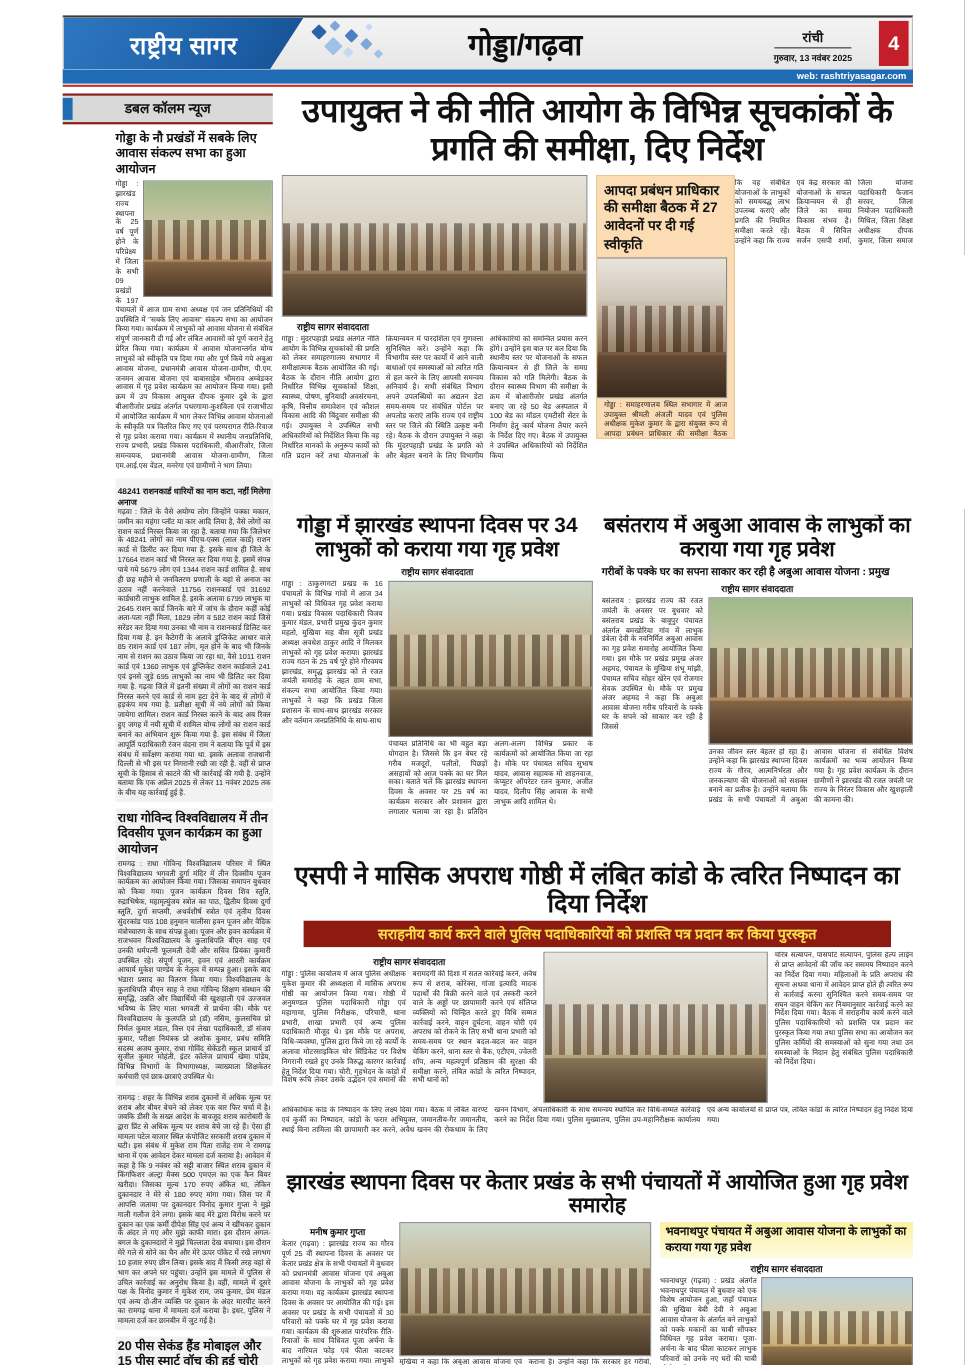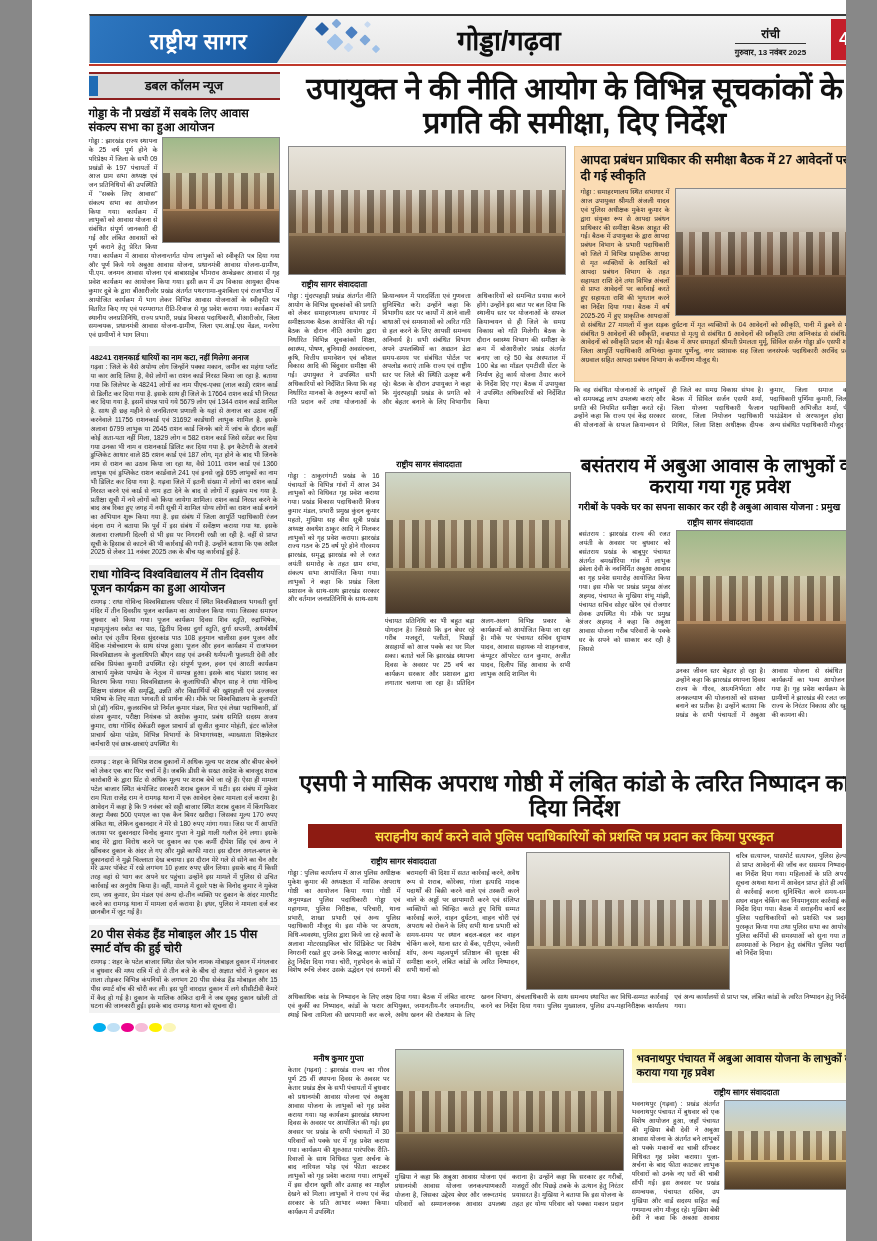--- a/index.html
+++ b/index.html
@@ -1,16 +1,16 @@
 <!DOCTYPE html>
 <html><head>
 <meta charset="utf-8">
 <style>
   html,body{margin:0;padding:0;background:#888;}
-  .page{width:814px;height:1241px;background:#fff;position:relative;margin:0 auto;
+  .page{width:877px;height:1241px;background:#fff;position:relative;margin:0 auto;
         font-family:"Liberation Sans",sans-serif;color:#111;overflow:hidden;}
   .content{position:absolute;left:57px;top:14px;width:773px;}
 
   
   .masthead{height:47px;display:flex;align-items:stretch;background:linear-gradient(180deg,#f4f4f4,#e6e6e6);
             border-top:2px solid #3a3a3a;border-left:1px solid #bbb;border-right:1px solid #bbb;position:relative;}
   .mast-left{width:218px;background:linear-gradient(120deg,#2e77c0 0%,#1c5ea6 70%,#174f8e 100%);
              clip-path:polygon(0 0,100% 0,86% 100%,0 100%);display:flex;align-items:center;justify-content:center;
              color:#fff;font-size:22px;font-weight:800;letter-spacing:.5px;}
   .mast-deco{position:absolute;left:225px;top:4px;width:100px;height:40px;}
@@ -27,21 +27,21 @@
 
   
   .body-grid{display:flex;gap:8px;margin-top:6px;}
   .leftcol{width:191px;flex:none;}
   .maincol{flex:1;min-width:0;}
 
   
   .section-label{position:relative;background:#d9d9d9;border-top:2px solid #8d2020;border-bottom:2px solid #8d2020;
                  text-align:center;font-weight:800;font-size:12.5px;padding:3px 0 4px;}
   .section-label::before{content:"";position:absolute;left:0;top:2px;bottom:2px;width:9px;background:#1f6cb5;}
-  .la{margin-top:6px;}
+  .la{margin-top:6px;margin-left:48px;}
   .la h3{font-size:11.5px;line-height:1.22;font-weight:800;margin:0 0 3px;}
   .kick{font-size:7.5px;font-weight:700;margin:4px 0 1px;}
   .bd{font-size:6.6px;line-height:1.34;text-align:justify;color:#222;}
   .graybg{background:#f2f2f2;padding:2px 2px;}
   .la .ph-float{float:right;width:116px;height:104px;margin:0 0 3px 4px;}
 
   
   .photo{position:relative;border:1px solid #8a8a8a;overflow:hidden;background:#cbbfa8;}
   .photo::before{content:"";position:absolute;left:0;right:0;top:34%;height:34%;
      background:repeating-linear-gradient(90deg,rgba(60,45,30,.55) 0 7px,rgba(200,190,170,.25) 7px 13px,rgba(90,60,40,.5) 13px 19px,rgba(230,225,210,.3) 19px 26px);}
@@ -55,21 +55,21 @@
 
   
   .headline1{font-size:30px;font-weight:800;text-align:center;line-height:1.13;margin:0 0 6px;letter-spacing:-.3px;}
   .lead-row{display:flex;gap:8px;height:305px;overflow:hidden;}
   .lead-left{width:278px;flex:none;}
   .lead-photo{height:127px;}
   .byline{font-size:8px;font-weight:800;text-align:center;margin:3px 0;}
   .cols3{column-count:3;column-gap:6px;}
   .cols2{column-count:2;column-gap:6px;}
   .lead-text{height:158px;overflow:hidden;}
-  .lead-right{width:288px;flex:none;display:flex;flex-direction:column;}
+  .lead-right{width:288px;flex:none;display:flex;}
   .peach{background:#fbdcb4;border:1px solid #e8c592;padding:5px 6px;height:228px;overflow:hidden;}
   .peach h2{font-size:12.5px;line-height:1.3;margin:0 0 4px;font-weight:800;}
   .peach .ph-float{float:right;width:178px;height:126px;margin:0 0 3px 5px;}
   .lead-cont{margin-top:4px;height:66px;overflow:hidden;}
 
   .row2{display:flex;gap:8px;height:312px;overflow:hidden;margin-top:4px;}
   .half{width:283px;flex:none;}
   .half h2{font-size:19px;font-weight:800;text-align:center;line-height:1.14;margin:0 0 2px;}
   .subhead{font-size:9.5px;font-weight:800;text-align:left;margin:1px 0 1px;}
   .art-row{display:flex;gap:5px;}
@@ -131,20 +131,23 @@
       </div>
       <div class="mast-center">
         <span>गोड्डा/गढ़वा</span>
       </div>
       <div class="mast-right">
         <div class="mast-city">रांची</div>
         <div class="mast-date">गुरुवार, 13 नवंबर 2025</div>
       </div>
       <div class="pageno">4</div>
     </div>
+    <div class="webstrip">
+      <span>web: rashtriyasagar.com</span>
+    </div>
     <div class="redrule"></div>
 
     <div class="body-grid">
 
       <div class="leftcol">
         <div class="section-label">डबल कॉलम न्यूज</div>
 
         <div class="la">
           <h3>गोड्डा के नौ प्रखंडों में सबके लिए आवास संकल्प सभा का हुआ आयोजन</h3>
           <div class="bd">
@@ -200,20 +203,21 @@
                 <span>गोड्डा : समाहरणालय स्थित सभागार में आज उपायुक्त श्रीमती अंजली यादव एवं पुलिस अधीक्षक मुकेश कुमार के द्वारा संयुक्त रूप से आपदा प्रबंधन प्राधिकार की समीक्षा बैठक आहूत की गई। बैठक में उपायुक्त के द्वारा आपदा प्रबंधन विभाग के प्रभारी पदाधिकारी को जिले में विभिन्न प्राकृतिक आपदा से मृत व्यक्तियों के आश्रितों को आपदा प्रबंधन विभाग के तहत सहायता राशि देने तथा विभिन्न अंचलों से प्राप्त आवेदनों पर कार्रवाई करते हुए सहायता राशि की भुगतान करने का निर्देश दिया गया। बैठक में वर्ष 2025-26 में हुए प्राकृतिक आपदाओं से संबंधित 27 मामलों में कुल सड़क दुर्घटना में मृत व्यक्तियों के 04 आवेदनों को स्वीकृति, पानी में डूबने से मृत्यु संबंधित 9 आवेदनों की स्वीकृति, वज्रपात से मृत्यु से संबंधित 6 आवेदनों की स्वीकृति तथा अग्निकांड से संबंधित 8 आवेदनों को स्वीकृति प्रदान की गई। बैठक में अपर समाहर्ता श्रीमती प्रेमलता मुर्मू, सिविल सर्जन गोड्डा डॉ० एसपी शर्मा, जिला आपूर्ति पदाधिकारी अभिनंदा कुमार पूर्णेन्दु, नगर प्रशासक सह जिला जनसंपर्क पदाधिकारी अरविंद प्रसाद अग्रवाल सहित आपदा प्रबंधन विभाग के कर्मीगण मौजूद थे।</span>
               </div>
             </div>
             <div class="bd cols3 lead-cont">कि वह संबंधित योजनाओं के लाभुकों को समयबद्ध लाभ उपलब्ध कराएं और प्रगति की नियमित समीक्षा करते रहें। उन्होंने कहा कि राज्य एवं केंद्र सरकार की योजनाओं के सफल क्रियान्वयन से ही जिले का समग्र विकास संभव है। बैठक में सिविल सर्जन एसपी शर्मा, जिला योजना पदाधिकारी फैजान सरवर, जिला नियोजन पदाधिकारी मिथिल, जिला शिक्षा अधीक्षक दीपक कुमार, जिला समाज कल्याण पदाधिकारी पूर्णिमा कुमारी, जिला कृषि पदाधिकारी अभिजीत शर्मा, पीरामल फाउंडेशन से अरफानुल होदा सहित अन्य संबंधित पदाधिकारी मौजूद थे।</div>
           </div>
         </div>
 
         <div class="row2">
 
           <div class="half">
+            <h2>गोड्डा में झारखंड स्थापना दिवस पर 34 लाभुकों को कराया गया गृह प्रवेश</h2>
             <div class="byline">राष्ट्रीय सागर संवाददाता</div>
             <div class="art-row">
               <div class="bd art-c1 m3-c1">गोड्डा : ठाकुरगंगटी प्रखंड के 16 पंचायतों के विभिन्न गांवों में आज 34 लाभुकों को विधिवत गृह प्रवेश कराया गया। प्रखंड विकास पदाधिकारी विजय कुमार मंडल, प्रभारी प्रमुख कुंदन कुमार महतो, मुखिया सह बीस सूत्री प्रखंड अध्यक्ष अवधेश ठाकुर आदि ने मिलकर लाभुकों को गृह प्रवेश कराया। झारखंड राज्य गठन के 25 वर्ष पूरे होने गौरवमय झारखंड, समृद्ध झारखंड को ले रजत जयंती समारोह के तहत ग्राम सभा, संकल्प सभा आयोजित किया गया। लाभुकों ने कहा कि प्रखंड जिला प्रशासन के साथ-साथ झारखंड सरकार और वर्तमान जनप्रतिनिधि के साथ-साथ</div>
               <div class="art-right">
                 <div class="photo ph-house m3-ph"></div>
                 <div class="bd cols2 m3-bot">पंचायत प्रतिनिधि का भी बहुत बड़ा योगदान है। जिससे कि इन बेघर रहे गरीब मजदूरों, पलीतों, पिछड़ों असहायों को आज पक्के का घर मिल सका। बताते चलें कि झारखंड स्थापना दिवस के अवसर पर 25 वर्ष का कार्यक्रम सरकार और प्रशासन द्वारा लगातार चलाया जा रहा है। प्रतिदिन अलग-अलग विभिन्न प्रकार के कार्यक्रमों को आयोजित किया जा रहा है। मौके पर पंचायत सचिव सुभाष यादव, आवास सहायक मो शाहनवाज, कंप्यूटर ऑपरेटर रतन कुमार, अजीत यादव, दिलीप सिंह आवास के सभी लाभुक आदि शामिल थे।</div>
               </div>
             </div>
           </div>
 
@@ -238,20 +242,21 @@
             <div class="m5-left">
               <div class="byline">राष्ट्रीय सागर संवाददाता</div>
               <div class="bd cols2">गोड्डा : पुलिस कार्यालय में आज पुलिस अधीक्षक मुकेश कुमार की अध्यक्षता में मासिक अपराध गोष्ठी का आयोजन किया गया। गोष्ठी में अनुमण्डल पुलिस पदाधिकारी गोड्डा एवं महागामा, पुलिस निरीक्षक, परिचारी, थाना प्रभारी, शाखा प्रभारी एवं अन्य पुलिस पदाधिकारी मौजूद थे। इस मौके पर अपराध, विधि-व्यवस्था, पुलिस द्वारा किये जा रहे कार्यों के अलावा मोटरसाइकिल चोर सिंडिकेट पर विशेष निगरानी रखते हुए उनके विरुद्ध कारगर कार्रवाई हेतु निर्देश दिया गया। चोरी, गृहभेदन के कांडों में विशेष रूचि लेकर उसके उद्भेदन एवं समानों की बरामदगी की दिशा में सतत कार्रवाई करने, अवैध रूप से शराब, कोरेक्स, गांजा इत्यादि मादक पदार्थों की बिक्री करने वाले एवं तस्करी करने वाले के अड्डों पर छापामारी करने एवं संलिप्त व्यक्तियों को चिन्हित करते हुए विधि सम्मत कार्रवाई करने, वाहन दुर्घटना, वाहन चोरी एवं अपराध को रोकने के लिए सभी थाना प्रभारी को समय-समय पर स्थान बदल-बदल कर वाहन चेकिंग करने, थाना स्तर से बैंक, एटीएम, ज्वेलरी शॉप, अन्य महत्वपूर्ण प्रतिष्ठान की सुरक्षा की समीक्षा करने, लंबित कांडों के त्वरित निष्पादन, सभी थानों को</div>
             </div>
             <div class="photo ph-police m5-ph"></div>
             <div class="bd m5-rightcol">चरित्र सत्यापन, पासपोर्ट सत्यापन, पुलिस हेल्प लाईन से प्राप्त आवेदनों की जाँच कर ससमय निष्पादन करने का निर्देश दिया गया। महिलाओं के प्रति अपराध की सूचना अथवा थाना में आवेदन प्राप्त होते ही त्वरित रूप से कार्रवाई करना सुनिश्चित करने समय-समय पर सघन वाहन चेकिंग कर नियमानुसार कार्रवाई करने का निर्देश दिया गया। बैठक में सराहनीय कार्य करने वाले पुलिस पदाधिकारियों को प्रशस्ति पत्र प्रदान कर पुरस्कृत किया गया तथा पुलिस सभा का आयोजन कर पुलिस कर्मियों की समस्याओं को सुना गया तथा उन समस्याओं के निदान हेतु संबंधित पुलिस पदाधिकारी को निर्देश दिया।</div>
           </div>
           <div class="bd cols3 m5-bot">अधिकाधिक कांड के निष्पादन के लिए लक्ष्य दिया गया। बैठक में लंबित वारण्ट एवं कुर्की का निष्पादन, कांडों के फरार अभियुक्त, जमानतीय-गैर जमानतीय, स्थाई बिना तामिला की छापामारी कर करने, अवैध खनन की रोकथाम के लिए खनन विभाग, अंचलाधिकारी के साथ समन्वय स्थापित कर विधि-सम्मत कार्रवाई करने का निर्देश दिया गया। पुलिस मुख्यालय, पुलिस उप-महानिरीक्षक कार्यालय एवं अन्य कार्यालयों से प्राप्त पत्र, लंबित कांडों के त्वरित निष्पादन हेतु निर्देश दिया गया।</div>
         </div>
 
+        <div class="m6h">झारखंड स्थापना दिवस पर केतार प्रखंड के सभी पंचायतों में आयोजित हुआ गृह प्रवेश समारोह</div>
 
         <div class="row3">
           <div class="m6">
             <div class="m6-row">
               <div class="m6-c1">
                 <div class="byline">मनीष कुमार गुप्ता</div>
                 <div class="bd">केतार (गढ़वा) : झारखंड राज्य का गौरव पूर्ण 25 वीं स्थापना दिवस के अवसर पर केतार प्रखंड क्षेत्र के सभी पंचायतों में बुधवार को प्रधानमंत्री आवास योजना एवं अबुआ आवास योजना के लाभुकों को गृह प्रवेश कराया गया। यह कार्यक्रम झारखंड स्थापना दिवस के अवसर पर आयोजित की गई। इस अवसर पर प्रखंड के सभी पंचायतों में 30 परिवारों को पक्के घर में गृह प्रवेश कराया गया। कार्यक्रम की शुरुआत पारंपरिक रीति-रिवाजों के साथ विधिवत पूजा अर्चना के बाद नारियल फोड़ एवं फीता काटकर लाभुकों को गृह प्रवेश कराया गया। लाभुकों में इस दौरान खुशी और उत्साह का माहौल देखने को मिला। लाभुकों ने राज्य एवं केंद्र सरकार के प्रति आभार व्यक्त किया। कार्यक्रम में उपस्थित</div>
               </div>
               <div class="art-right">
                 <div class="photo ph-house m6-ph"></div>

